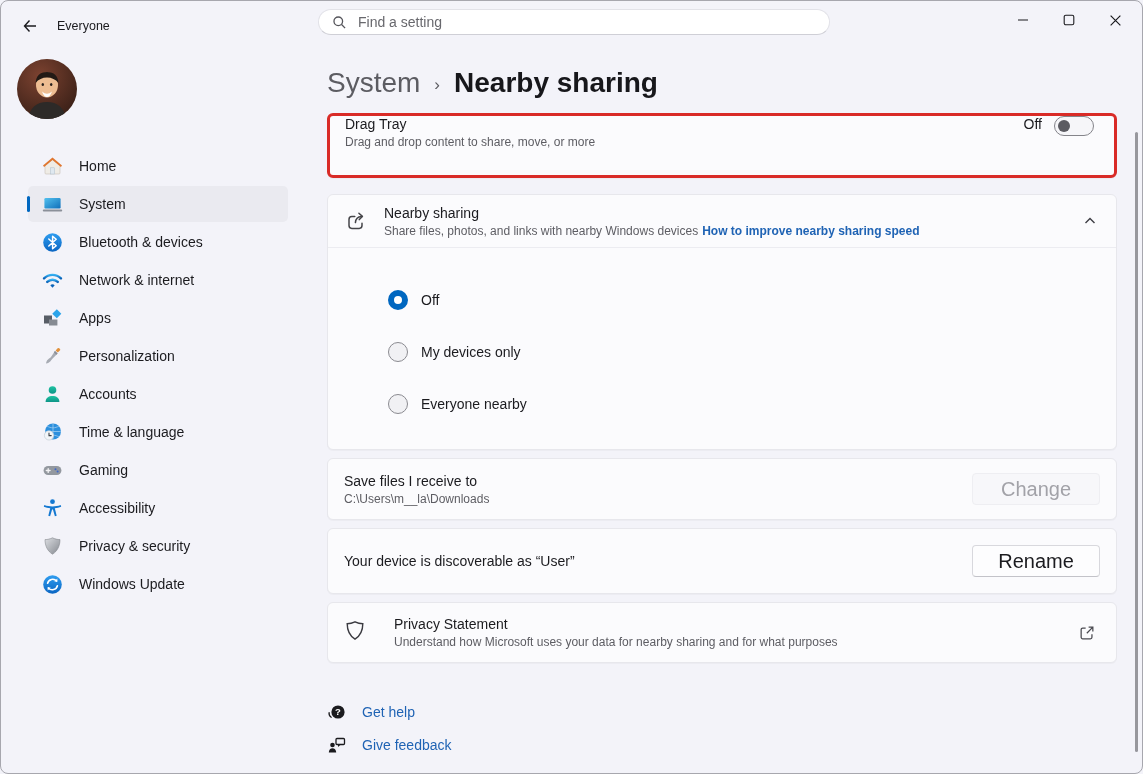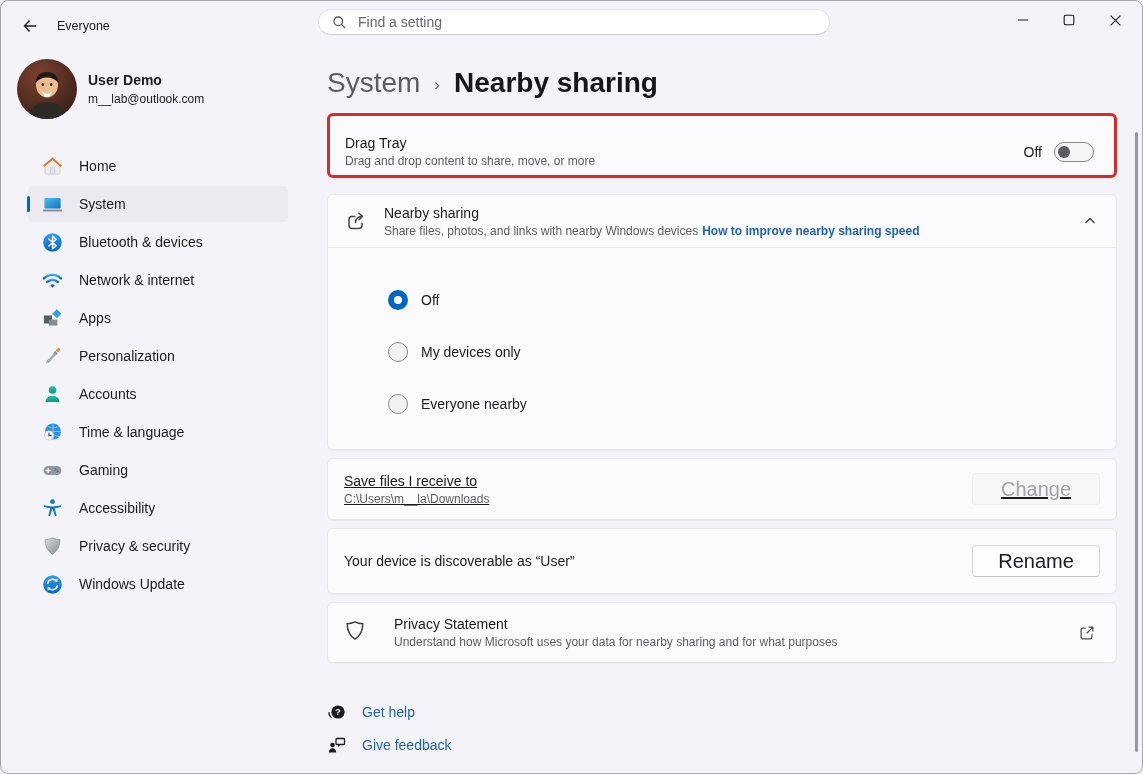--- a/index.html
+++ b/index.html
@@ -43,40 +43,40 @@
   .crumb-parent { color:#5c5c62; cursor:pointer; }
   .crumb-sep { color:#5c5c62; font-size:17px; margin-top:4px; }
   .crumb-current { color:#17171b; font-weight:600; }
   .card { background:#fbfbfd; border:1px solid #e7e7ec; border-radius:6px;
     box-shadow:0 1px 1px rgba(0,0,0,0.03); }
   .setting-title { font-size:14px; }
   .setting-desc { font-size:12px; color:#5d5d63; margin-top:3px; }
   .spacer { flex:1; }
   
   #drag-tray { margin-top:8px; height:65px; border:3px solid var(--highlight);
-    display:flex; align-items:center; padding:12px 20px 0 15px; }
+    display:flex; align-items:flex-start; padding:0 20px 0 15px; }
   .toggle-label { font-size:14px; margin-right:12px; }
   .toggle { width:40px; height:20px; border:1px solid #84848a; border-radius:10px;
     position:relative; background:#f6f6f9; cursor:pointer; }
   .toggle-knob { position:absolute; left:3px; top:3px; width:12px; height:12px;
     border-radius:50%; background:#5b5b61; }
   
   #nearby-card { margin-top:16px; }
   .expander-header { height:53px; display:flex; align-items:center; gap:16px;
     padding:0 19px 0 16px; border-bottom:1px solid #ececf1; cursor:pointer; }
   .expander-icon { width:24px; height:24px; flex:0 0 auto; }
   .inline-link { color:var(--link); font-weight:700; cursor:pointer; margin-left:4px; }
   .chevron { width:14px; height:14px; }
   .expander-body { height:201px; padding:26px 0 0 60px; }
   .radio-row { height:52px; display:flex; align-items:center; gap:13px; font-size:14px; cursor:pointer; }
   .radio { width:20px; height:20px; border-radius:50%; flex:0 0 auto; }
   .radio.sel { border:6px solid var(--accent); background:#ffffff; }
   .radio.unsel { border:1px solid #8a8a90; background:#f1f1f4; }
   
-  #save-card { margin-top:8px; height:62px; display:flex; align-items:center; padding:0 16px;text-decoration:underline; }
+  #save-card { margin-top:8px; height:62px; display:flex; align-items:center; padding:0 16px; }
   #discover-card { margin-top:8px; height:66px; display:flex; align-items:center; padding:0 16px; font-size:14px; }
   #privacy-card { margin-top:8px; height:61px; display:flex; align-items:center; gap:28px;
     padding:0 20px 0 16px; cursor:pointer;justify-content:flex-end; }
   .btn { width:128px; height:32px; border-radius:4px; display:flex; align-items:center;
     justify-content:center; font-size:20px; }
   .btn.disabled { color:#a2a2a8; border:1px solid #eeeef2; background:#f7f7fa; }
   .btn.normal { color:#1b1b1f; border:1px solid #d8d8dd; border-bottom-color:#c3c3c9;
     background:#fdfdfe; cursor:pointer; }
   .shield-icon { width:22px; height:25px; flex:0 0 auto; }
   .external-icon { width:18px; height:18px; cursor:pointer; }
@@ -139,24 +139,20 @@
           </defs>
         <rect width="60" height="60" fill="url(#avbg)"></rect>
         <path d="M11 60 q3-17 19-17 q16 0 19 17z" fill="#2d2a28"></path>
         <ellipse cx="30" cy="26" rx="11" ry="12.5" fill="#edbd92"></ellipse>
         <path d="M18.5 24 q1-11 11.5-11 q10.5 0 11.5 11 q-4.5-5.5-11.5-5.5 q-7 0-11.5 5.5z" fill="#231a15"></path>
         <ellipse cx="25.8" cy="25.5" rx="1.2" ry="1.6" fill="#28201c"></ellipse>
         <ellipse cx="34.2" cy="25.5" rx="1.2" ry="1.6" fill="#28201c"></ellipse>
         <path d="M25 32.5 q5 4.5 10 0 q-2 5.5-5 5.5 t-5-5.5z" fill="#fdfdfd"></path>
       </svg>
     </div>
-    <div>
-      <div class="profile-name">User Demo</div>
-      <div class="profile-email">m__lab@outlook.com</div>
-    </div>
   </div>
   <div class="nav" id="nav-list">
       <div class="nav-item">
         <span class="nav-icon">
           <svg viewBox="0 0 21 21">
             <path d="M10.5 3.5 L18 9.8 V17 a1 1 0 0 1-1 1 H4 a1 1 0 0 1-1-1 V9.8 Z" fill="#efece6" stroke="#c7c0b5" stroke-width=".6"></path>
             <path d="M10.5 1.6 L20 9.6 l-1.1 1.3 L10.5 4.1 2.1 10.9 1 9.6Z" fill="#e0762f"></path>
             <rect x="8.4" y="11.8" width="4.2" height="6.2" fill="#dfe8f0" stroke="#aebecb" stroke-width=".5"></rect>
           </svg>
         </span>

